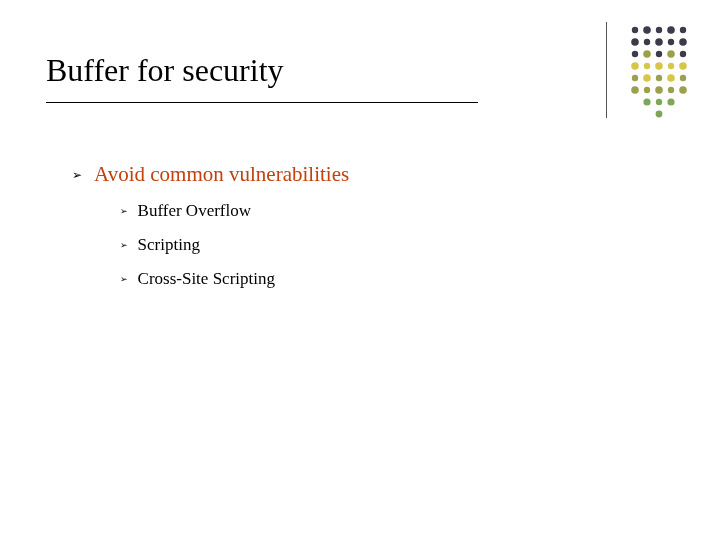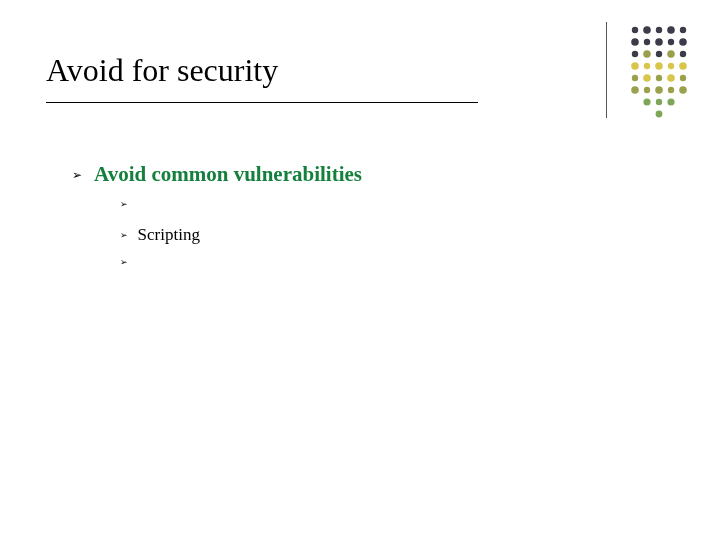--- a/index.html
+++ b/index.html
@@ -41,21 +41,21 @@
       top: 162px;
       left: 72px;
     }
     .item-l1 {
       display: flex;
       align-items: baseline;
       gap: 12px;
       margin-bottom: 14px;
     }
     .item-l1 .bullet { font-size: 12px; color: #000; position: relative; top: -2px; }
-    .item-l1 .txt { font-size: 21px; color: #15803d; font-weight: bold; }
+    .item-l1 .txt { font-size: 21px; color: #c2410c; }
     .sub {
       margin-left: 48px;
     }
     .item-l2 {
       display: flex;
       align-items: baseline;
       gap: 10px;
       margin-bottom: 14px;
     }
     .item-l2 .bullet { font-size: 9px; color: #000; position: relative; top: -2px; }
@@ -104,33 +104,35 @@
     <circle cx="76" cy="68" r="3.8" fill="#9aa04b"></circle>
 
     <circle cx="40" cy="80" r="3.6" fill="#7da656"></circle>
     <circle cx="52" cy="80" r="3.2" fill="#7da656"></circle>
     <circle cx="64" cy="80" r="3.6" fill="#7da656"></circle>
 
     <circle cx="52" cy="92" r="3.4" fill="#7da656"></circle>
   </svg>
 </div>
 
-<h1 class="title">Avoid for security</h1>
+<h1 class="title">Buffer for security</h1>
 <div class="rule"></div>
 
 <div class="body">
   <div class="item-l1">
     <span class="bullet">➢</span>
     <span class="txt">Avoid common vulnerabilities</span>
   </div>
   <div class="sub">
     <div class="item-l2">
       <span class="bullet">➢</span>
+      <span class="txt">Buffer Overflow</span>
     </div>
     <div class="item-l2">
       <span class="bullet">➢</span>
       <span class="txt">Scripting</span>
     </div>
     <div class="item-l2">
       <span class="bullet">➢</span>
+      <span class="txt">Cross-Site Scripting</span>
     </div>
   </div>
 </div>
 
 </body></html>

